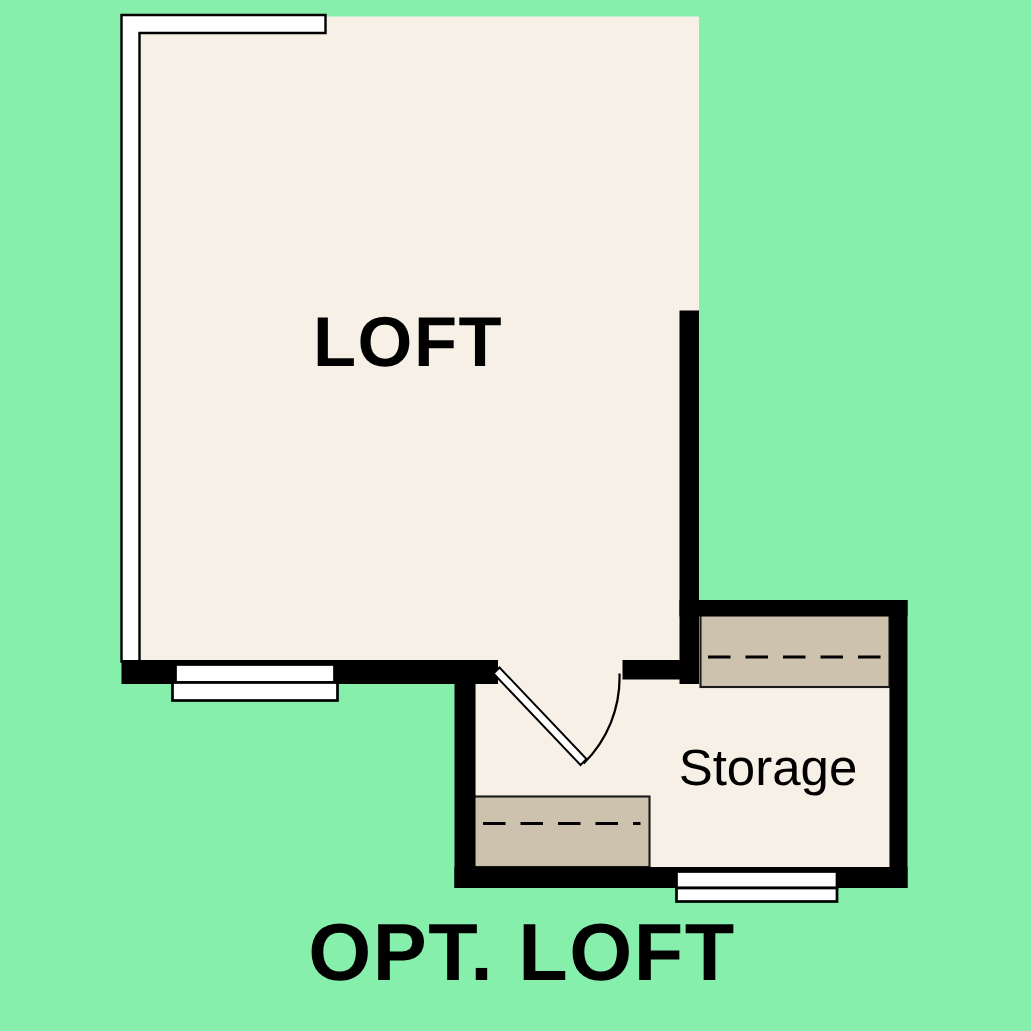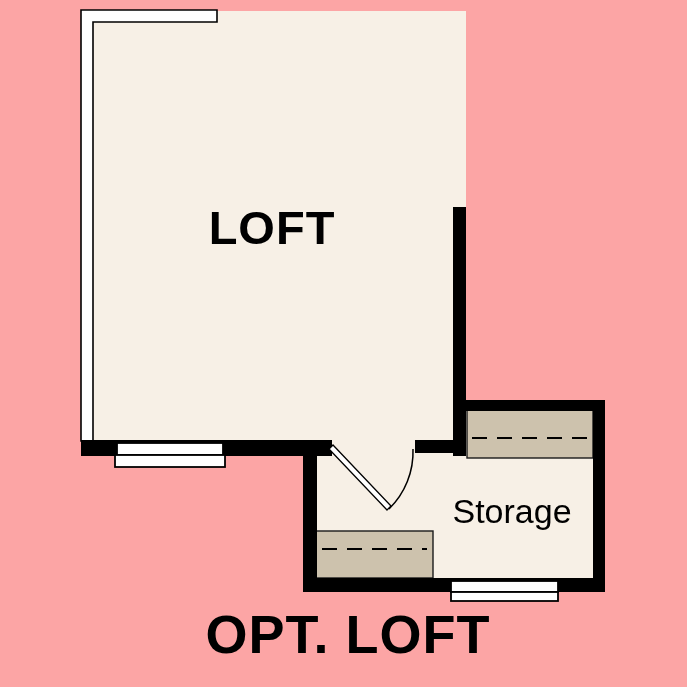--- a/index.html
+++ b/index.html
@@ -7,21 +7,21 @@
     padding: 0;
     background: #ffffff;
     width: 687px;
     height: 687px;
     overflow: hidden;
   }
   .plan-stage {
     position: relative;
     width: 687px;
     height: 687px;
-    background: #fca5a5;
+    background: #86efac;
   }
   svg { display: block; }
 
   .thin-wall {
     stroke: #000000;
     stroke-width: 1.6;
     fill: #ffffff;
   }
   .shelf-box {
     stroke: #1a1a1a;

